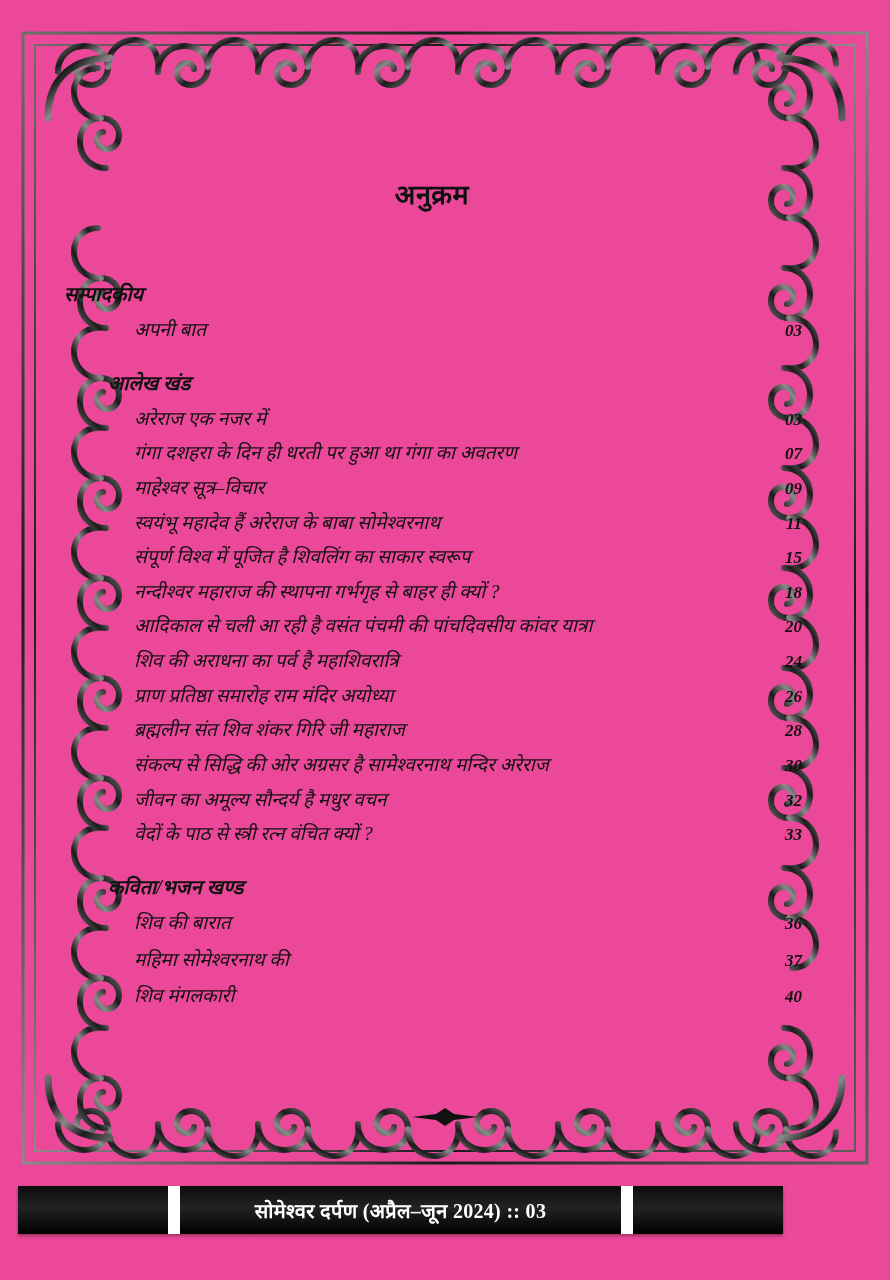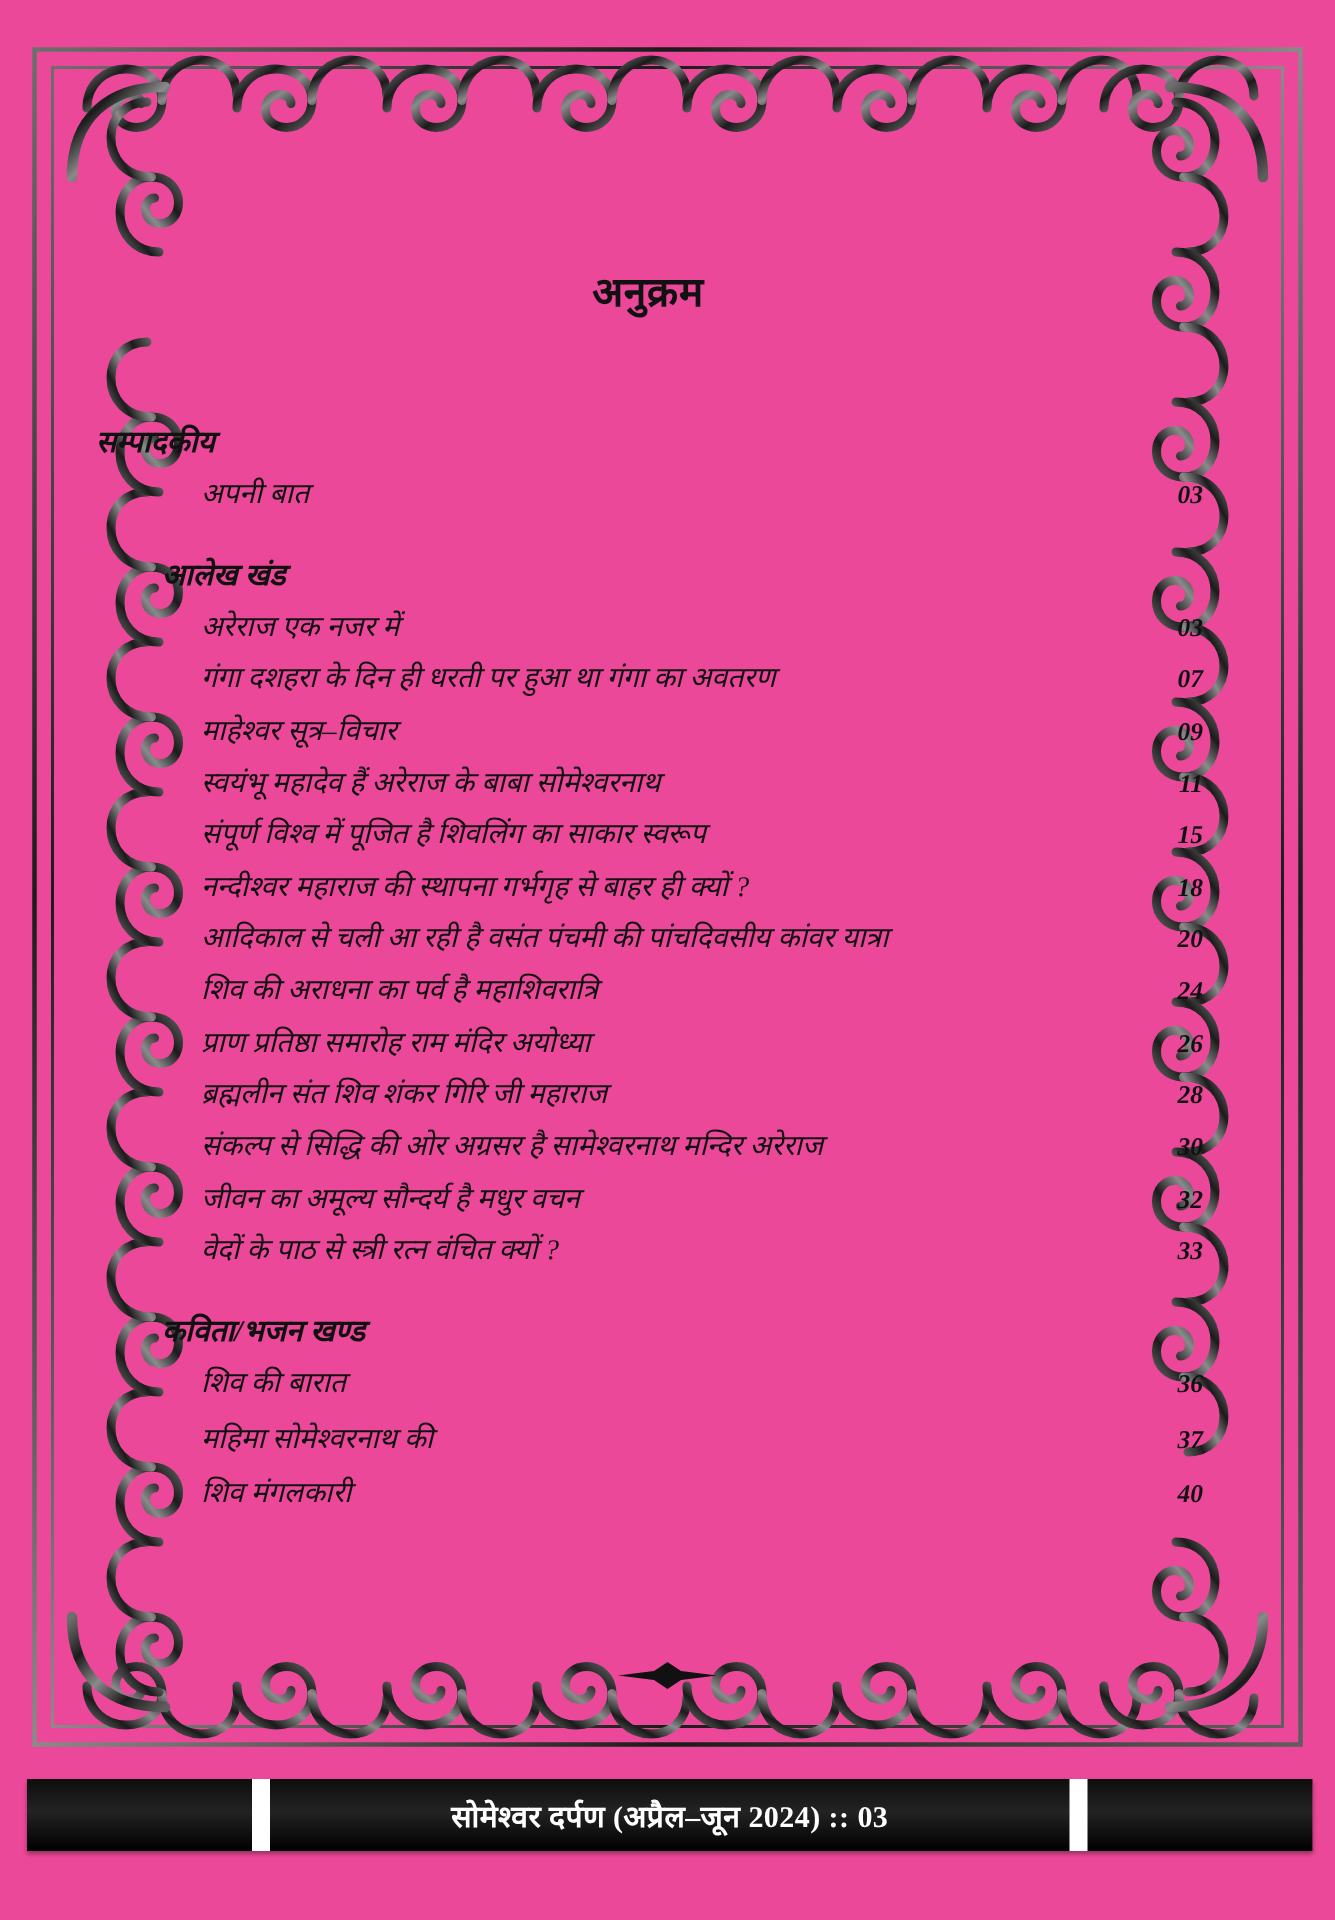--- a/index.html
+++ b/index.html
@@ -106,21 +106,21 @@
     transform: translateX(-50%);
     width: 70px;
     height: 18px;
   }
 
   
   .footer {
     position: absolute;
     left: 18px;
     top: 1186px;
-    width: 857px;
+    width: 765px;
     height: 48px;
     background: linear-gradient(180deg,#0d0d0d 0%, #232323 45%, #000000 100%);
     display: flex;
     align-items: center;
     justify-content: center;
     box-shadow: 0 2px 3px rgba(0,0,0,0.35);
   }
   .footer-text {
     color: #ffffff;
     font-size: 20px;

